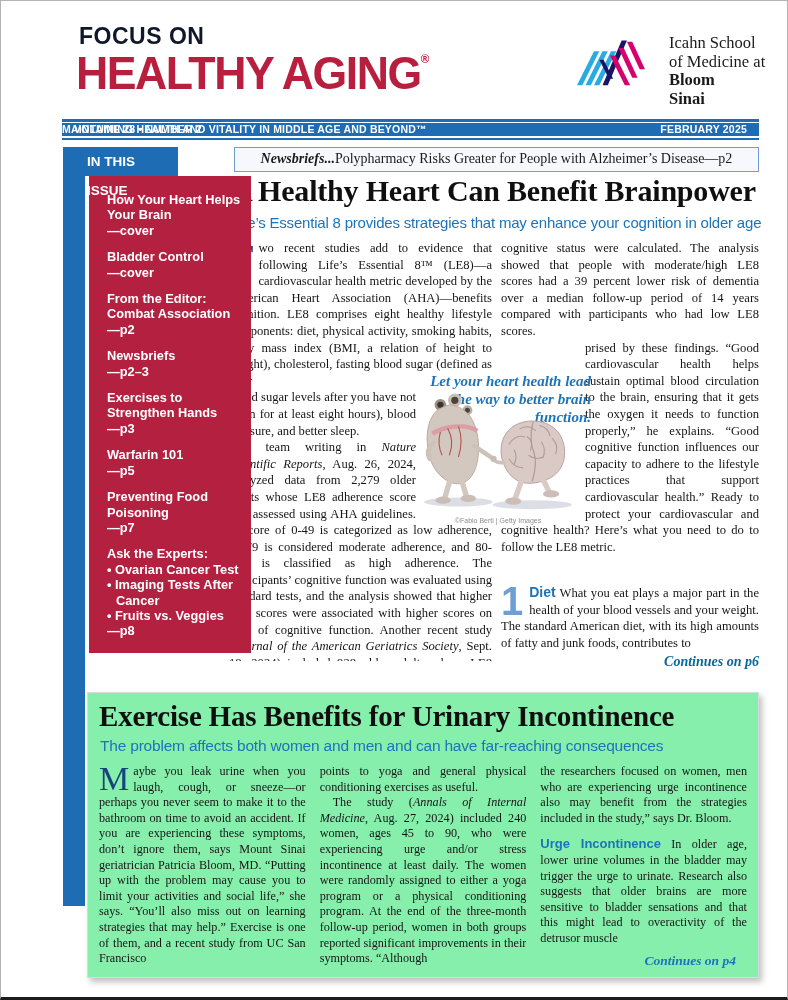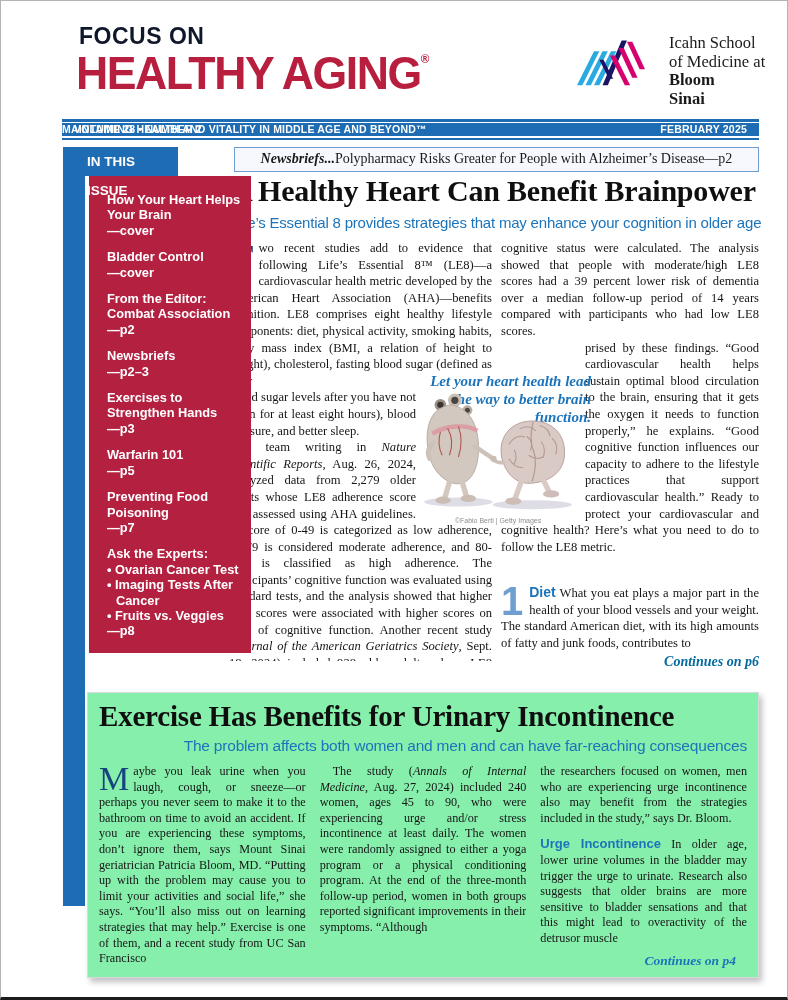--- a/index.html
+++ b/index.html
@@ -69,21 +69,21 @@
   .cartoon{position:absolute;left:0;top:18px;width:186px;height:126px;}
   .credit{position:absolute;bottom:0;left:0;width:100%;text-align:center;
       font:400 7px/8px "Liberation Sans",sans-serif;color:#8e8e8e;}
 
   
   .box2{position:absolute;left:86px;top:666px;width:672px;height:286px;background:#86efac;
     border:1px solid #d9d9e0;box-shadow:3px 4px 6px rgba(0,0,0,.25);box-sizing:border-box;
     padding:6px 11px 0 11px;margin-top:25px;}
   .headline2{font:700 29px/35px "Liberation Serif",serif;color:#0f0f0f;white-space:nowrap;letter-spacing:-.2px;}
   .subhead2{font:400 15.5px/20px "Liberation Sans",sans-serif;color:#1b74bb;letter-spacing:-.2px;
-    margin:2px 0 8px 1px;white-space:nowrap;text-align:right;}
+    margin:2px 0 8px 1px;white-space:nowrap;}
   .cols2{display:flex;gap:14px;}
   .c{width:207px;height:204px;overflow:hidden;text-align:justify;font-size:12.2px;line-height:15.6px;}
   .dc2{float:left;font:400 34px/28px "Liberation Serif",serif;color:#16457e;margin:1px 4px 0 0;}
   .urge{font:700 13px/15px "Liberation Sans",sans-serif;color:#1b74bb;}
   .mt{margin-top:10px;}
   .cont2{position:absolute;right:22px;bottom:9px;font:italic 700 13.5px/15px "Liberation Serif",serif;color:#1b74bb;}
 </style>
 </head>
 <body>
 
@@ -227,20 +227,21 @@
   </div>
 
   <div class="box2">
     <div class="headline2">Exercise Has Benefits for Urinary Incontinence</div>
     <div class="subhead2">The problem affects both women and men and can have far-reaching consequences</div>
     <div class="cols2">
       <div class="c">
         <span class="dc2">M</span><span>aybe you leak urine when you laugh, cough, or sneeze—or perhaps you never seem to make it to the bathroom on time to avoid an accident. If you are experiencing these symptoms, don’t ignore them, says Mount Sinai geriatrician Patricia Bloom, MD. “Putting up with the problem may cause you to limit your activities and social life,” she says. “You’ll also miss out on learning strategies that may help.” Exercise is one of them, and a recent study from UC San Francisco</span>
       </div>
       <div class="c">
+        <div>points to yoga and general physical conditioning exercises as useful.</div>
         <div class="ind">
           <span>The study (</span><span class="ital">Annals of Internal Medicine</span><span>, Aug. 27, 2024) included 240 women, ages 45 to 90, who were experiencing urge and/or stress incontinence at least daily. The women were randomly assigned to either a yoga program or a physical conditioning program. At the end of the three-month follow-up period, women in both groups reported significant improvements in their symptoms. “Although</span>
         </div>
       </div>
       <div class="c">
         <div>the researchers focused on women, men who are experiencing urge incontinence also may benefit from the strategies included in the study,” says Dr. Bloom.</div>
         <div class="mt">
           <span class="urge">Urge Incontinence</span><span> In older age, lower urine volumes in the bladder may trigger the urge to urinate. Research also suggests that older brains are more sensitive to bladder sensations and that this might lead to overactivity of the detrusor muscle</span>
         </div>
       </div>

